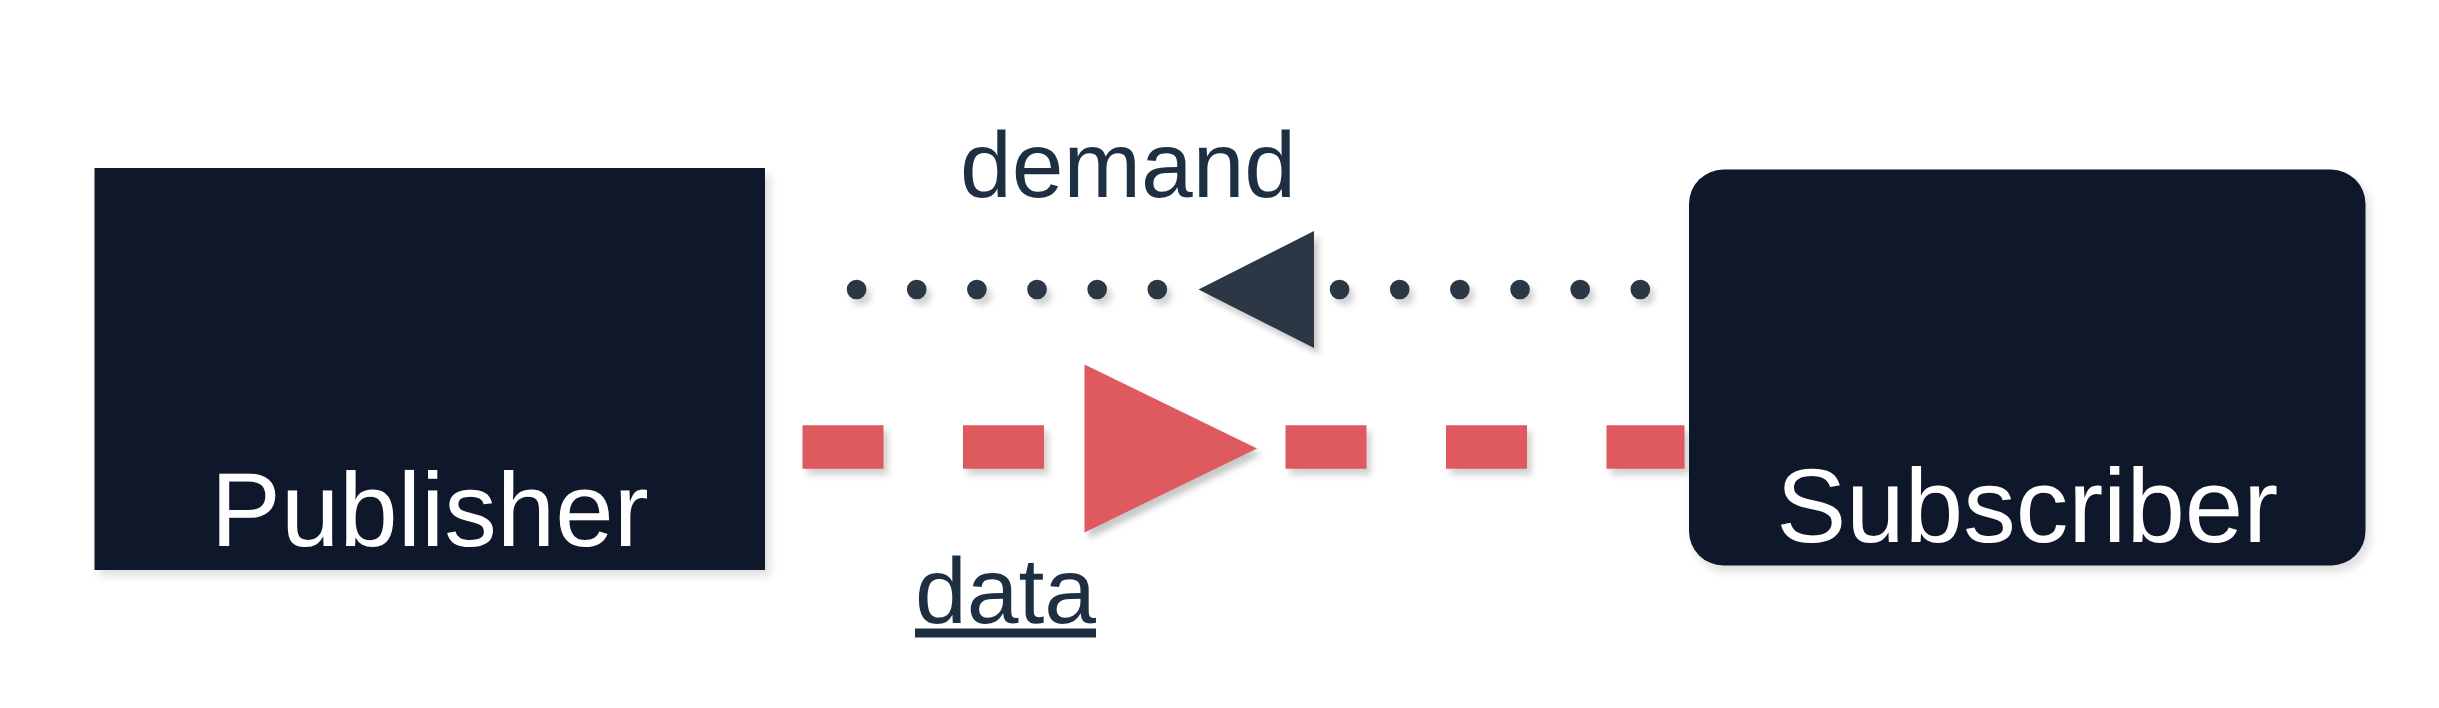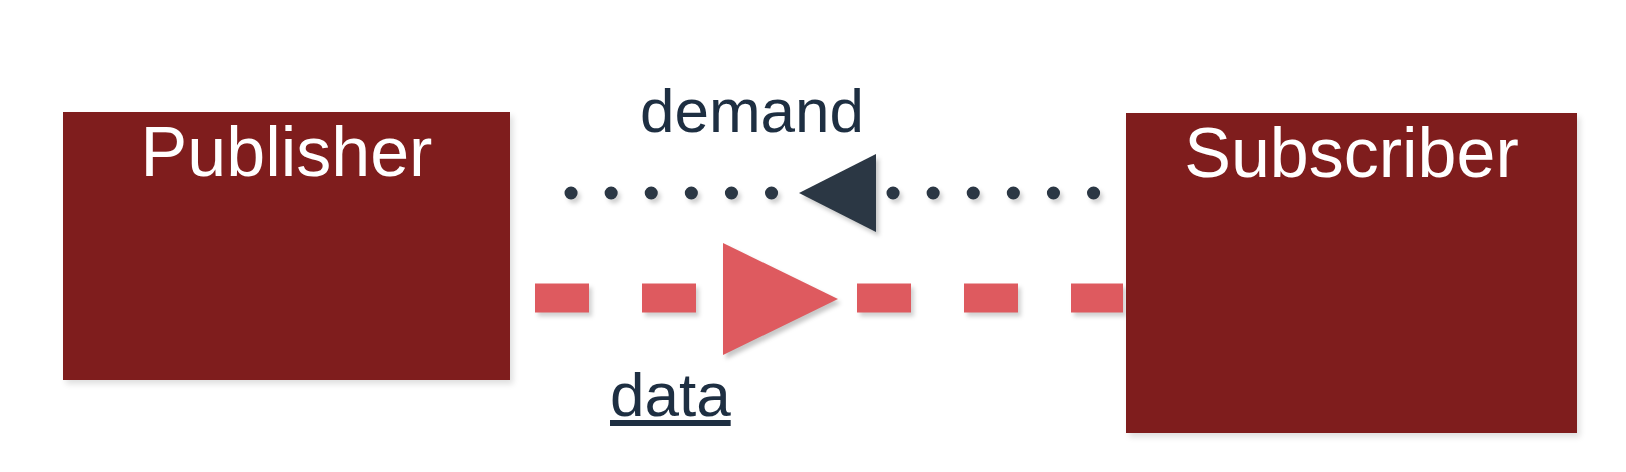--- a/index.html
+++ b/index.html
@@ -10,41 +10,42 @@
   .canvas {
     position: relative;
     width: 1626px;
     height: 472px;
     background: #ffffff;
     overflow: hidden;
     font-family: "Liberation Sans", sans-serif;
   }
   .node {
     position: absolute;
-    background: #7f1d1d;
+    background: #0f172a;
     color: #ffffff;
     display: flex;
-    align-items: flex-start;
+    align-items: flex-end;
     justify-content: center;
     font-size: 70px;
     font-weight: 400;
     letter-spacing: 0px;
     box-shadow: 3px 4px 6px rgba(0,0,0,0.13);
   }
   .node-publisher {
     left: 63px;
     top: 112px;
     width: 447px;
     height: 268px;
   }
   .node-subscriber {
     left: 1126px;
     top: 113px;
     width: 451px;
-    height: 320px;
+    height: 264px;
+    border-radius: 23px;
   }
   .flow-label {
     position: absolute;
     color: #1E2F42;
     font-size: 62px;
     line-height: 66px;
     text-align: left;
     width: 320px;
   }
   .flow-label-demand {

